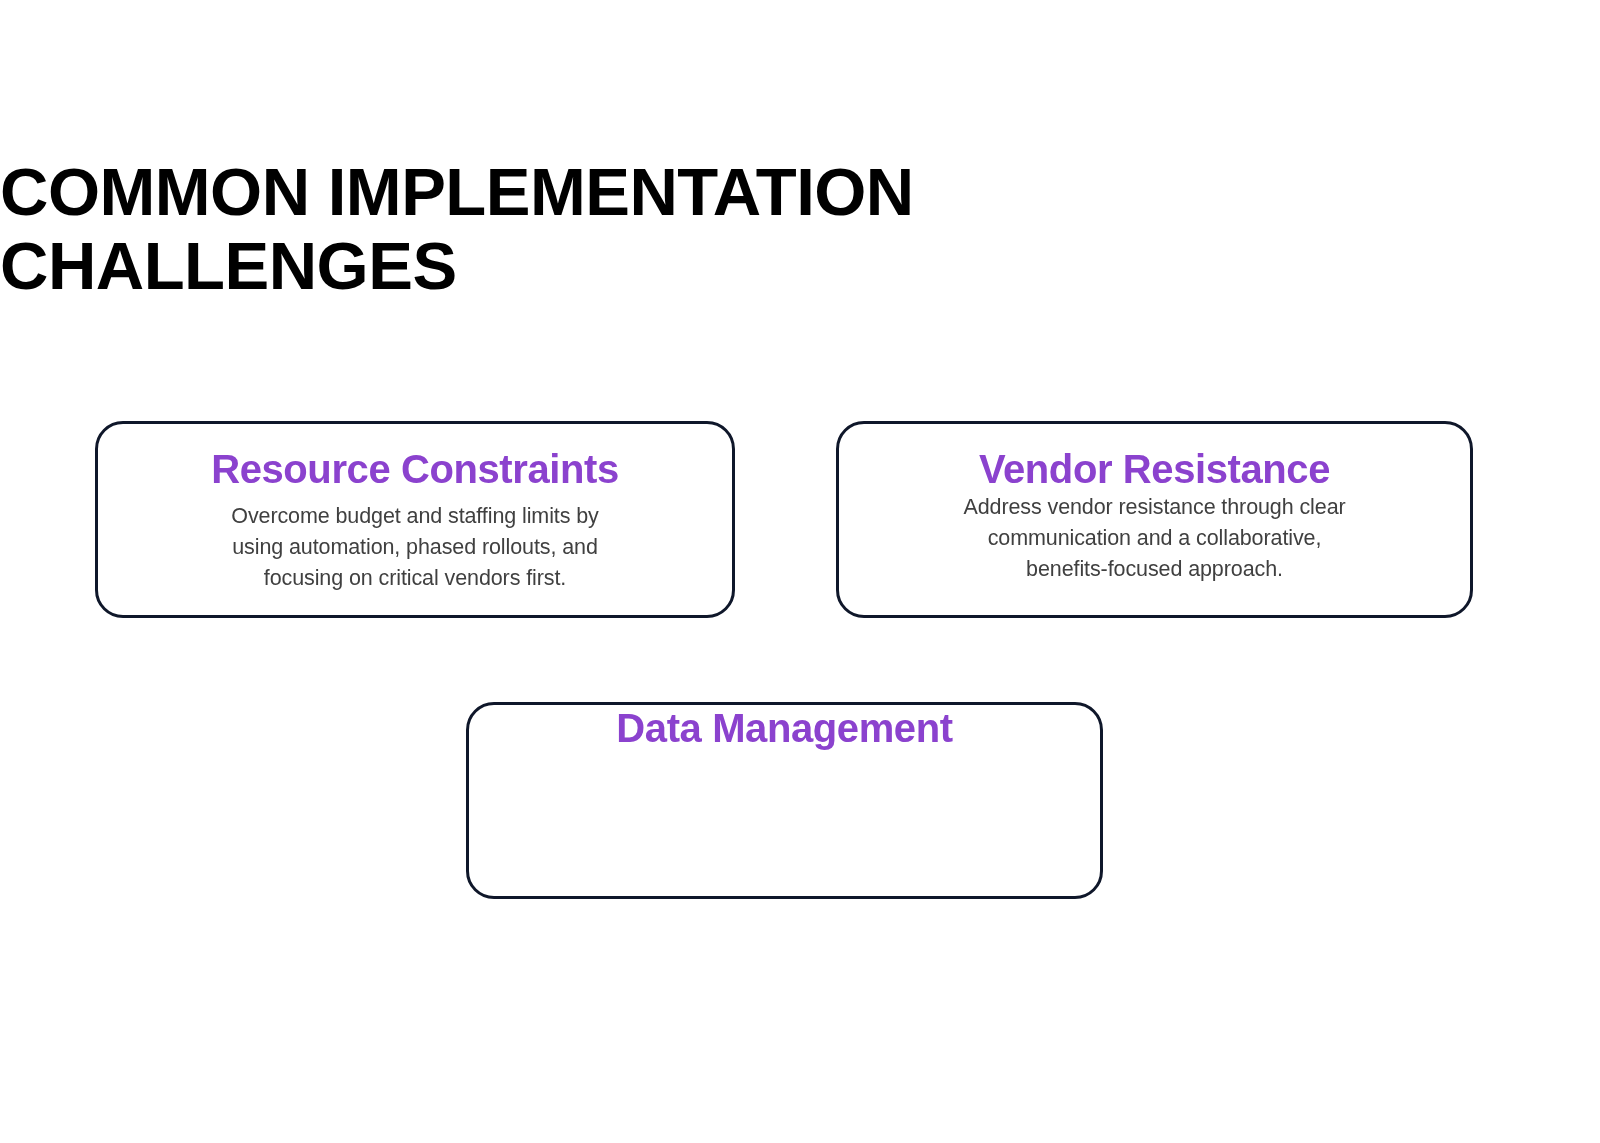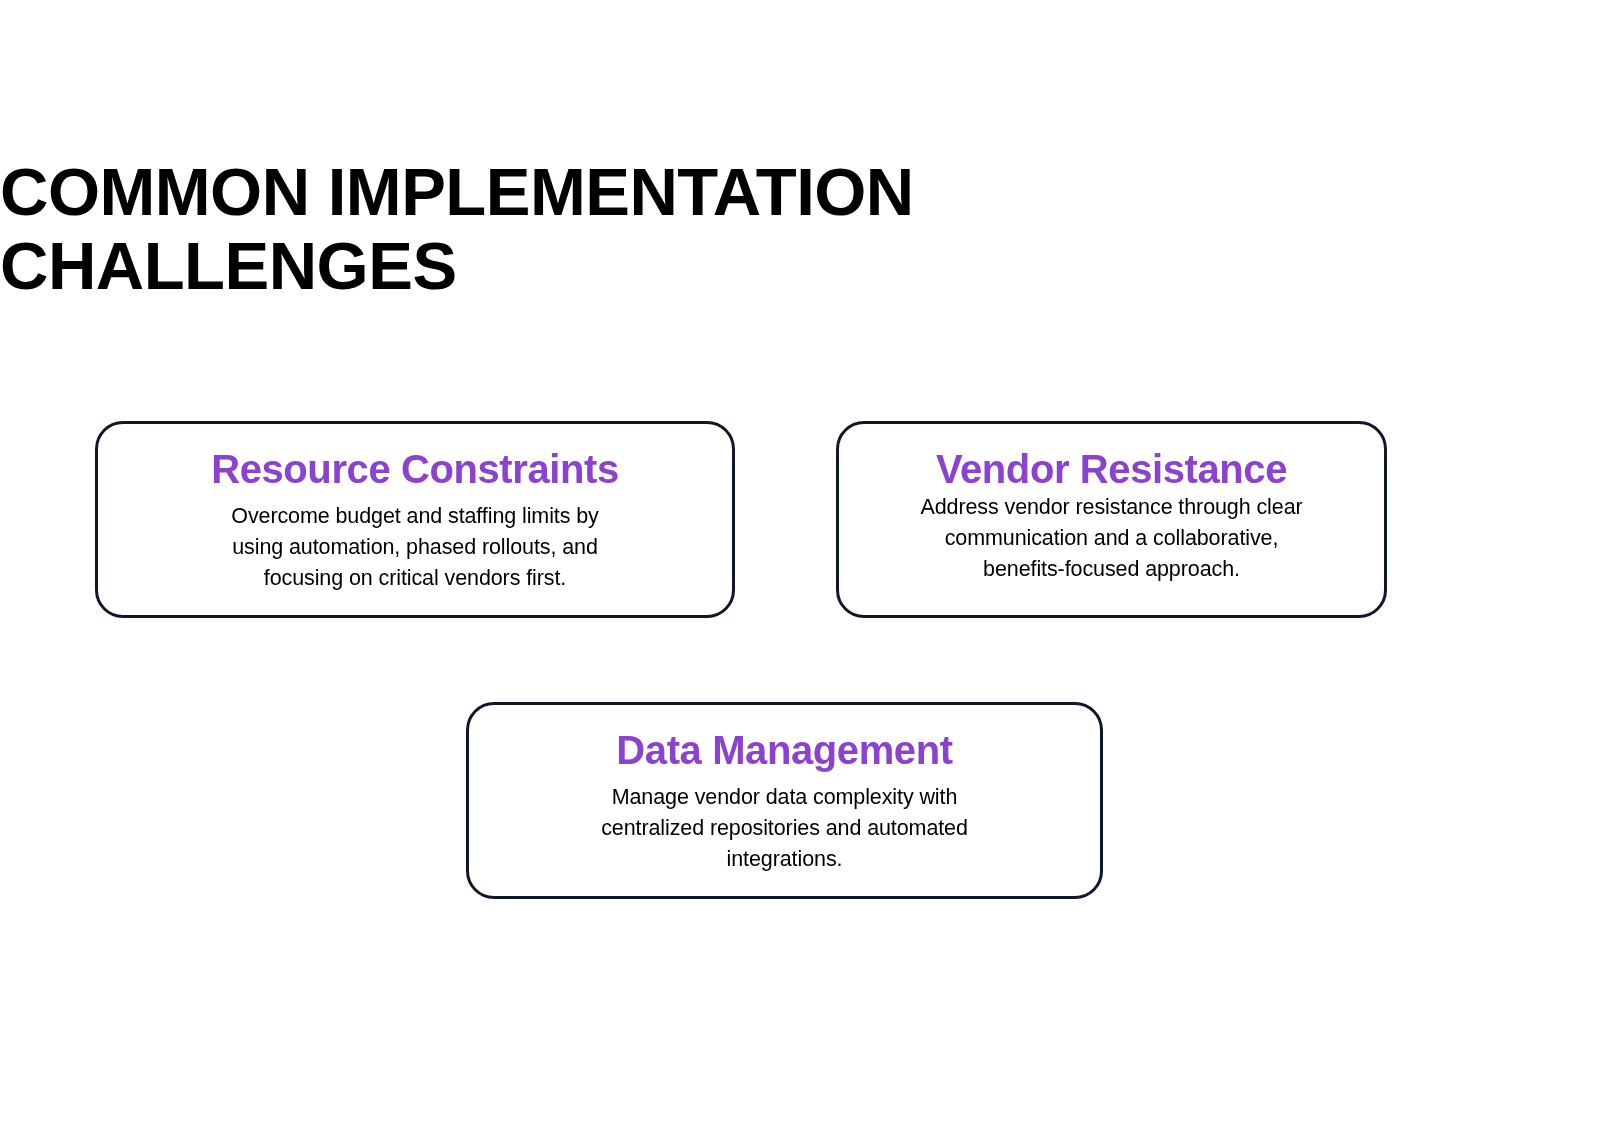--- a/index.html
+++ b/index.html
@@ -55,21 +55,21 @@
     font-family: "Liberation Sans", sans-serif;
     font-weight: bold;
     font-size: 40px;
     line-height: 46px;
     letter-spacing: -0.4px;
     margin: 0;
     white-space: nowrap;
   }
 
   .card-body {
-    color: #000000;
+    color: #404040;
     font-family: "Liberation Sans", sans-serif;
     font-weight: normal;
     font-size: 21.5px;
     line-height: 31px;
     margin: 0;
     letter-spacing: -0.1px;
     white-space: pre-line;
   }
 
   
@@ -78,34 +78,34 @@
     top: 421px;
     width: 640px;
     height: 197px;
   }
   #card-resource-constraints .card-title { margin-top: 22px; }
   #card-resource-constraints .card-body  { margin-top: 9px; }
 
   #card-vendor-resistance {
     left: 836px;
     top: 421px;
-    width: 551px;
+    width: 637px;
     height: 197px;
     text-align: center;
   }
   #card-vendor-resistance .card-title { margin-top: 22px; }
   #card-vendor-resistance .card-body  { }
 
   #card-data-management {
     left: 466px;
     top: 702px;
     width: 637px;
     height: 197px;
   }
-  #card-data-management .card-title { margin-top: 22px; }
+  #card-data-management .card-title { }
   #card-data-management .card-body  { margin-top: 9px; }
 </style>
 </head>
 <body>
 
 <div class="slide">
 
   <h1 class="page-title">COMMON IMPLEMENTATION
 CHALLENGES</h1>
 
@@ -118,18 +118,15 @@
 
   <div class="card" id="card-vendor-resistance">
     <div class="card-title">Vendor Resistance</div>
     <div class="card-body">Address vendor resistance through clear
 communication and a collaborative,
 benefits-focused approach.</div>
   </div>
 
   <div class="card" id="card-data-management">
     <div class="card-title">Data Management</div>
-    <div class="card-body">Manage vendor data complexity with
-centralized repositories and automated
-integrations.</div>
   </div>
 
 </div>
 
 </body></html>

